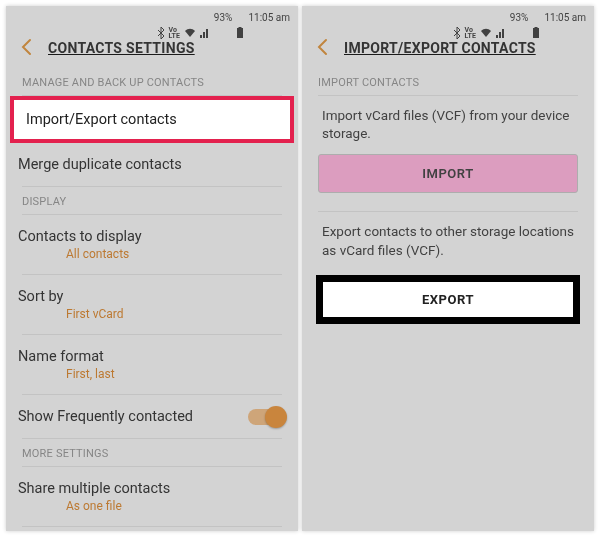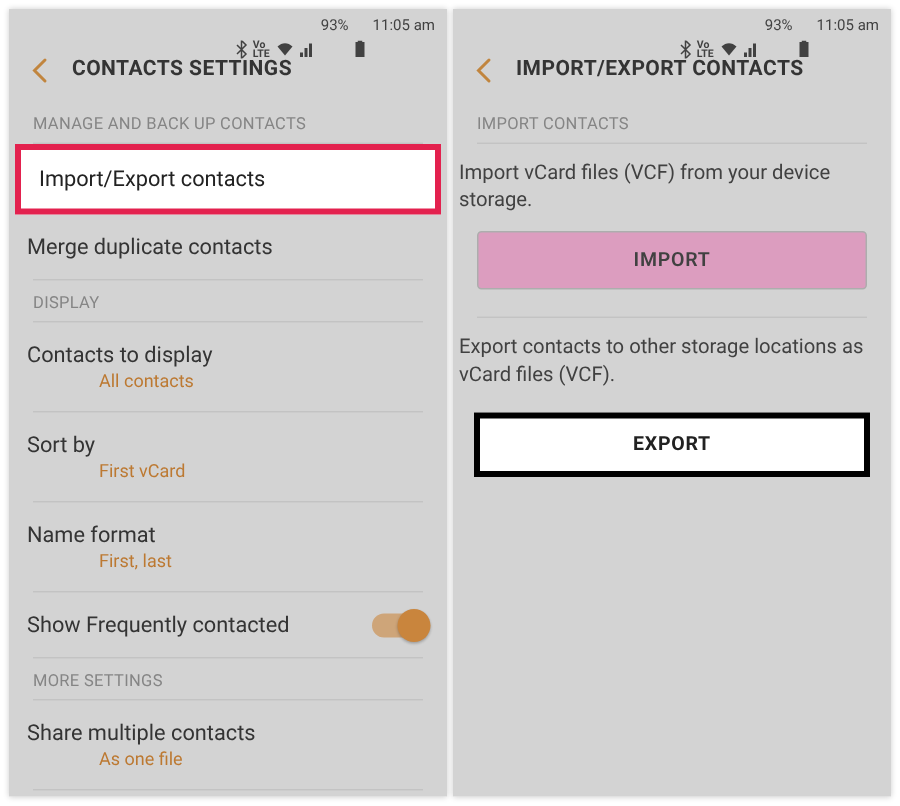--- a/index.html
+++ b/index.html
@@ -33,23 +33,24 @@
     gap: 4px;
     padding: 0 8px;
     font-size: 10px;
     color: #333;
     background: transparent;
   }
   .statusbar .ico { display:inline-flex; align-items:center;margin-top:32px; }
   .statusbar svg { display:block; }
   .appbar {
     display: flex;
-    align-items: flex-start;
+    align-items: flex-end;
     gap: 14px;
     padding: 10px 14px 12px 14px;
+    text-decoration: underline;
   }
   .back svg { display:block; }
   .appbar-title {
     font-size: 14px;
     font-weight: 700;
     letter-spacing: 0.3px;
     color: #222;
   }
   .section-header {
     font-size: 11px;
@@ -96,38 +97,38 @@
     position: relative;
     border: 4px solid #e3214e;
     background: #ffffff;
     margin: 0 4px;
   }
   .highlight-box .row { padding: 11px 12px; }
   .desc {
     font-size: 13.5px;
     color: #333;
     line-height: 1.35;
-    padding: 10px 16px 12px 4px;
+    padding: 10px 16px 12px 20px;
   }
   .big-btn {
     margin: 0 16px 8px 16px;
     border: 1px solid #bdbdbd;
     border-radius: 3px;
     background: #f9a8d4;
     text-align: center;
     font-size: 13px;
     font-weight: 600;
     letter-spacing: 0.5px;
     color: #333;
     padding: 11px 0;
   }
   .highlight-btn {
     position: relative;
     margin: 4px 14px;
-    border: 4px solid #000000;
+    border: 7px solid #000000;
     background: #ffffff;
     text-align: center;
     font-size: 13px;
     font-weight: 700;
     letter-spacing: 0.5px;
     color: #222;
     padding: 10px 0;
     z-index: 2;
   }
   

